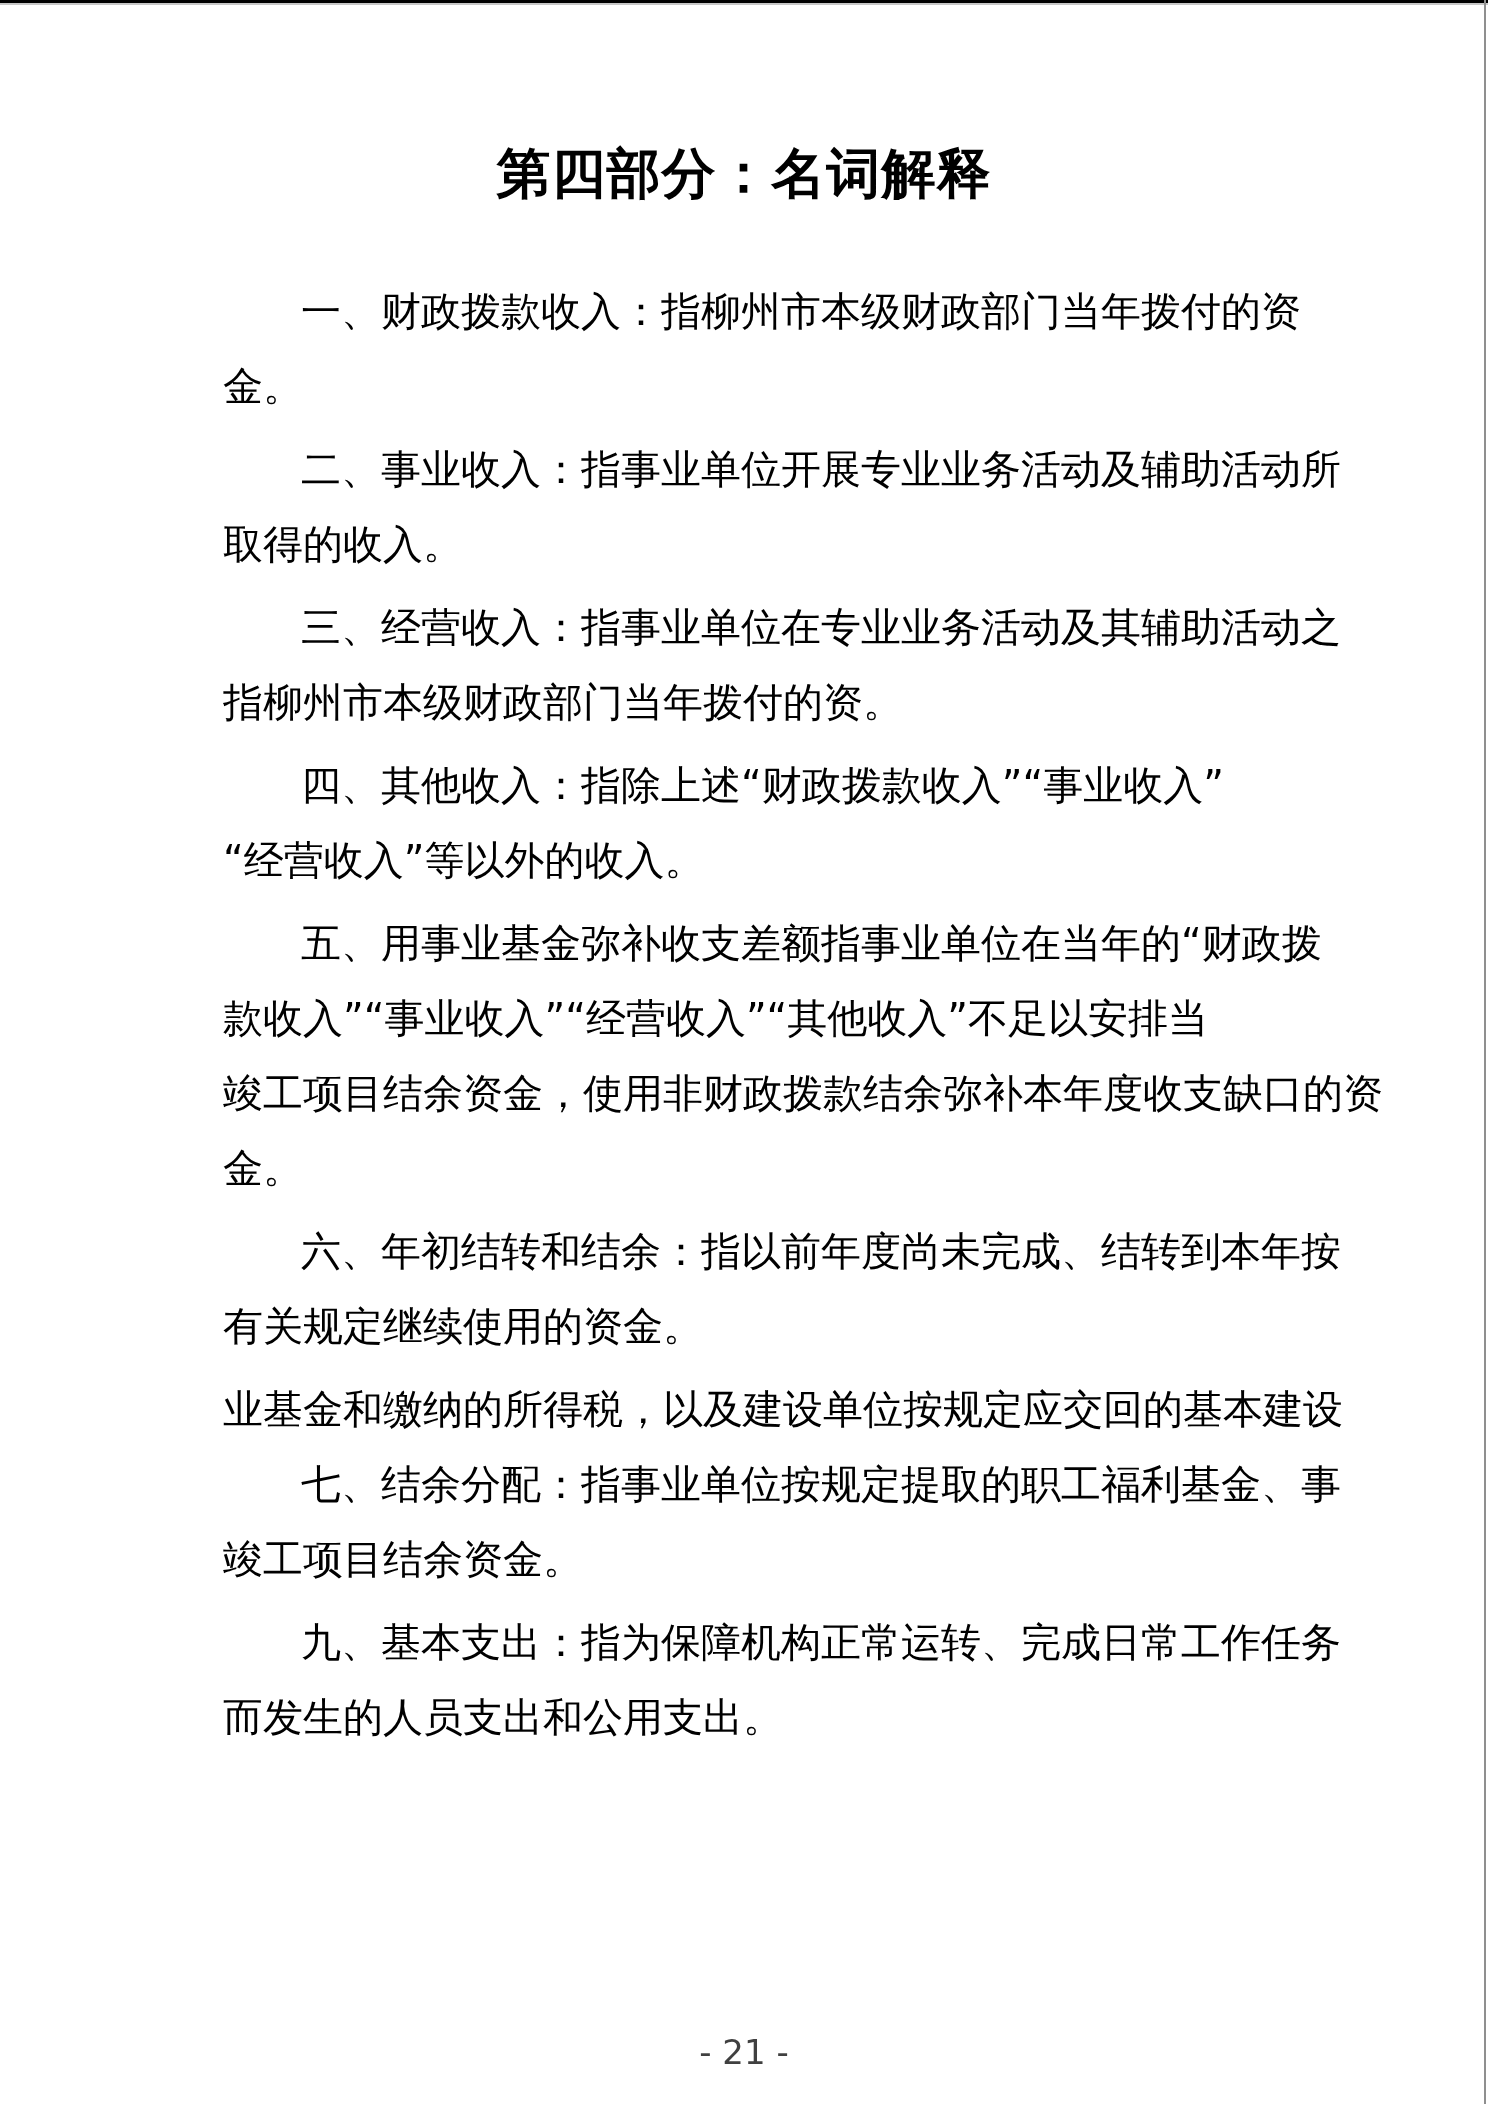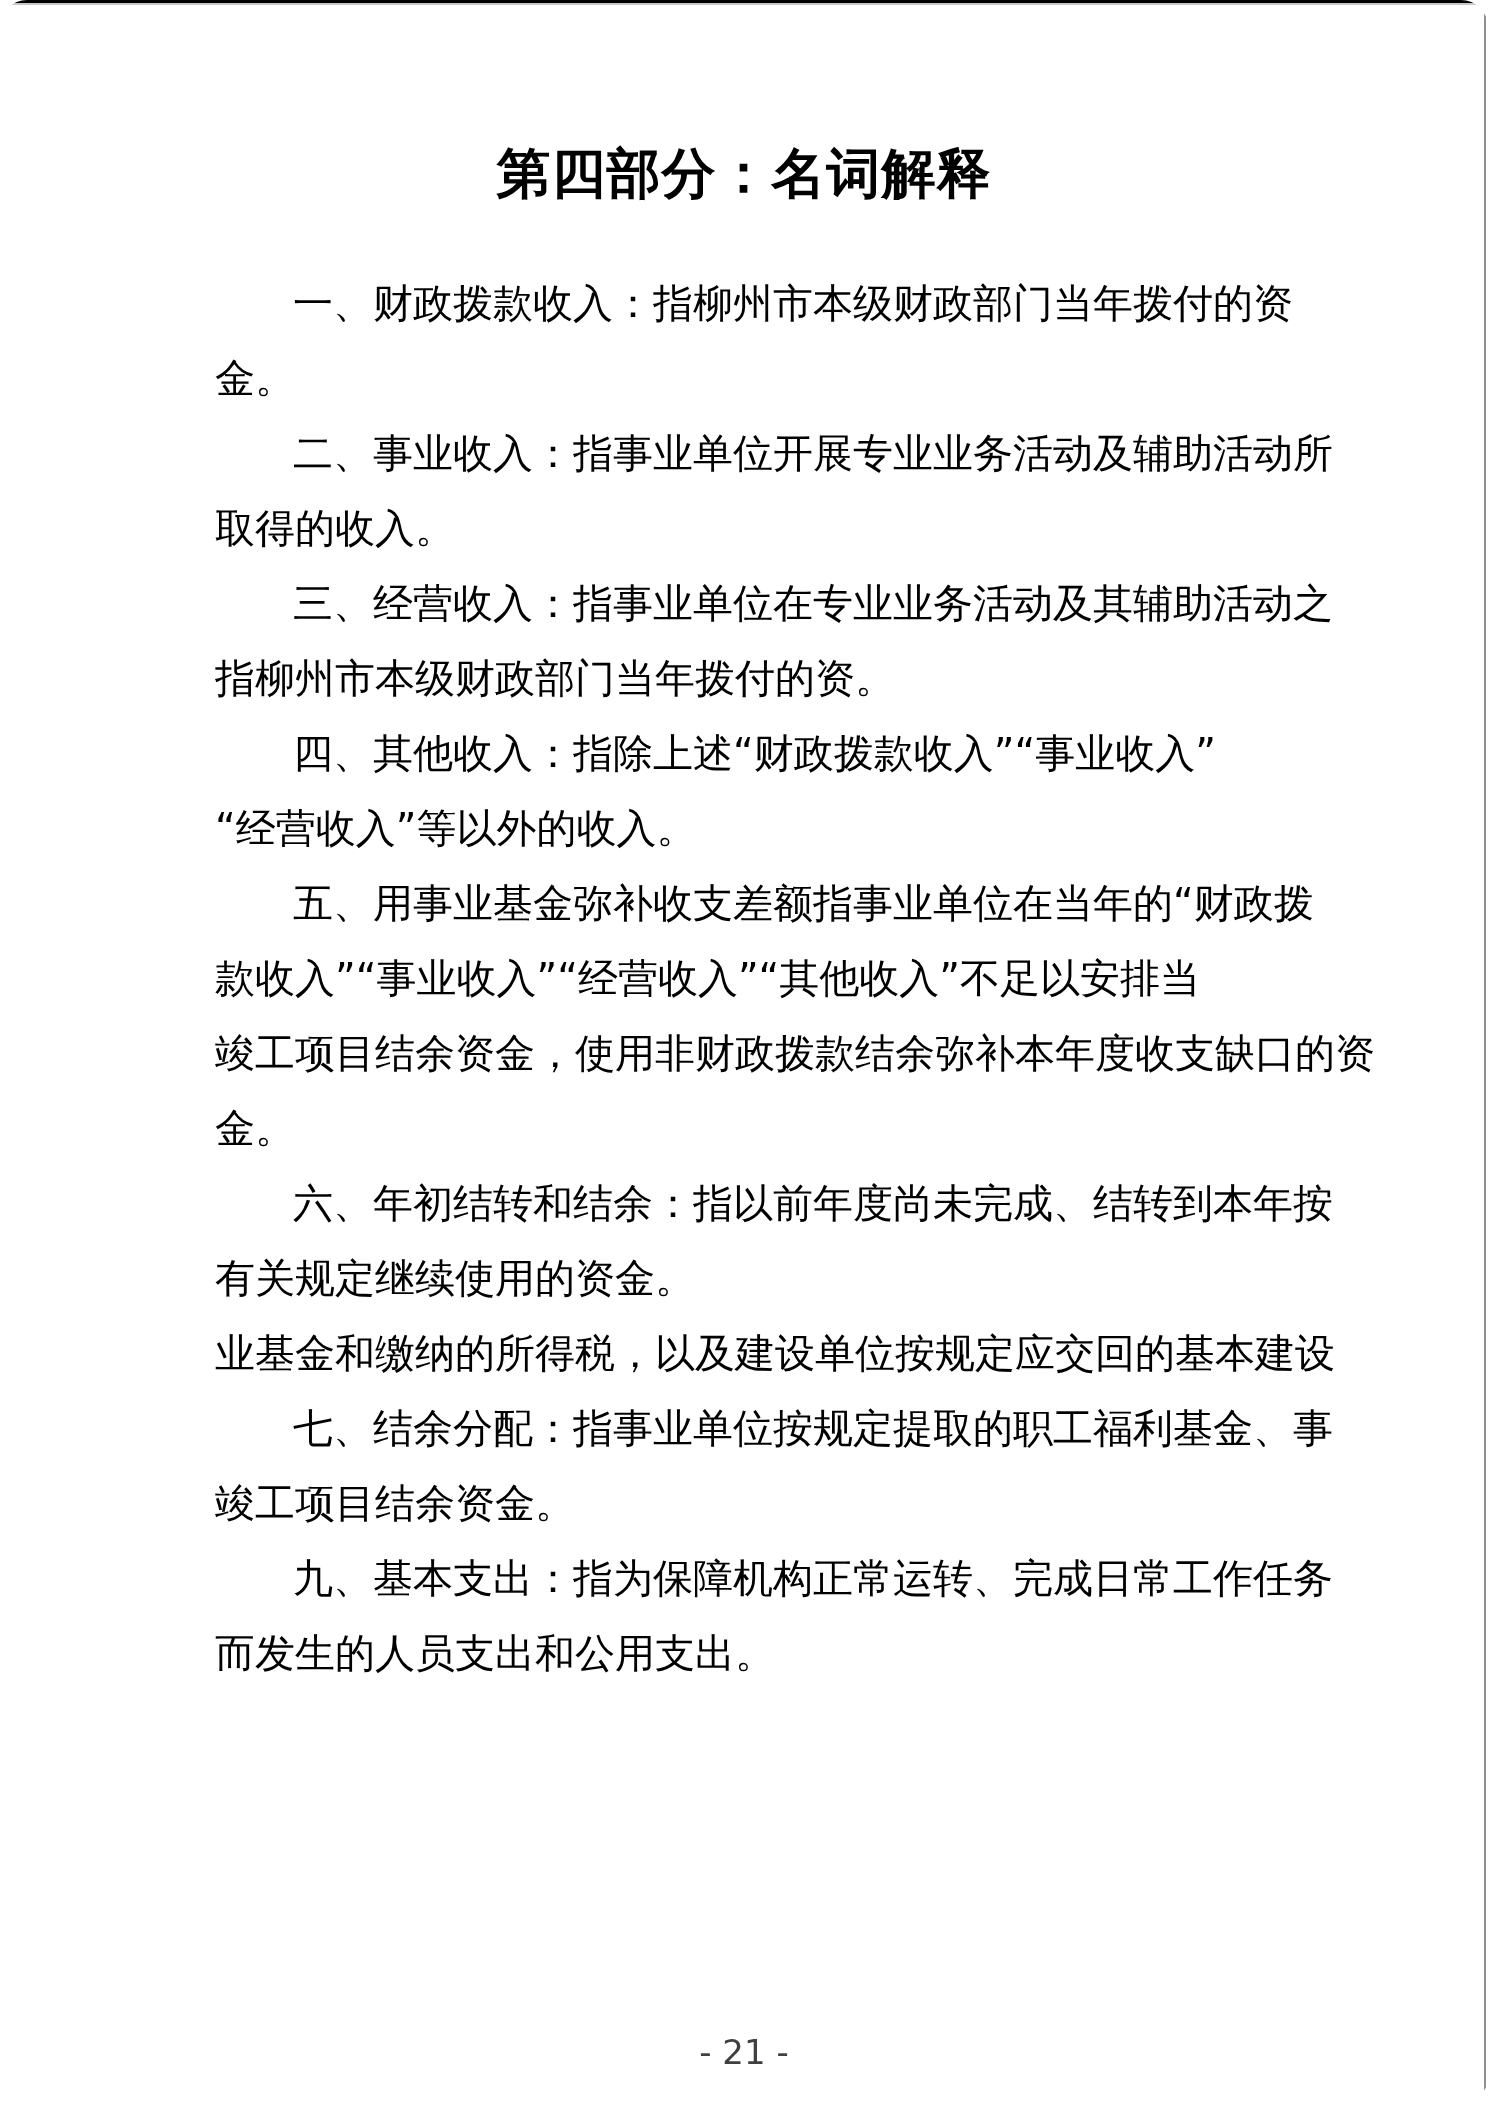--- a/index.html
+++ b/index.html
@@ -8,21 +8,20 @@
     background: #ffffff;
   }
   .page {
     position: relative;
     width: 1488px;
     height: 2104px;
     background: #ffffff;
     color: #000000;
     font-family: "DejaVu Sans", "Liberation Sans", sans-serif;
     overflow: hidden;
-    border-radius: 27px;
   }
   .top-border {
     position: absolute;
     top: 0;
     left: 0;
     width: 100%;
     height: 3px;
     background: #000000;
     box-shadow: 0 2px 0 #c6c6c6;
   }
@@ -46,21 +45,21 @@
     letter-spacing: 1px;
     color: #000000;
   }
   .content {
     position: absolute;
     top: 266px;
     left: 215px;
     width: 1070px;
   }
   .paragraph {
-    margin: 0;
+    margin: 8px;
     padding: 0;
   }
   .line {
     font-size: 40px;
     line-height: 75px;
     white-space: nowrap;
     color: #000000;
   }
   .line.first {
     text-indent: 78px;

